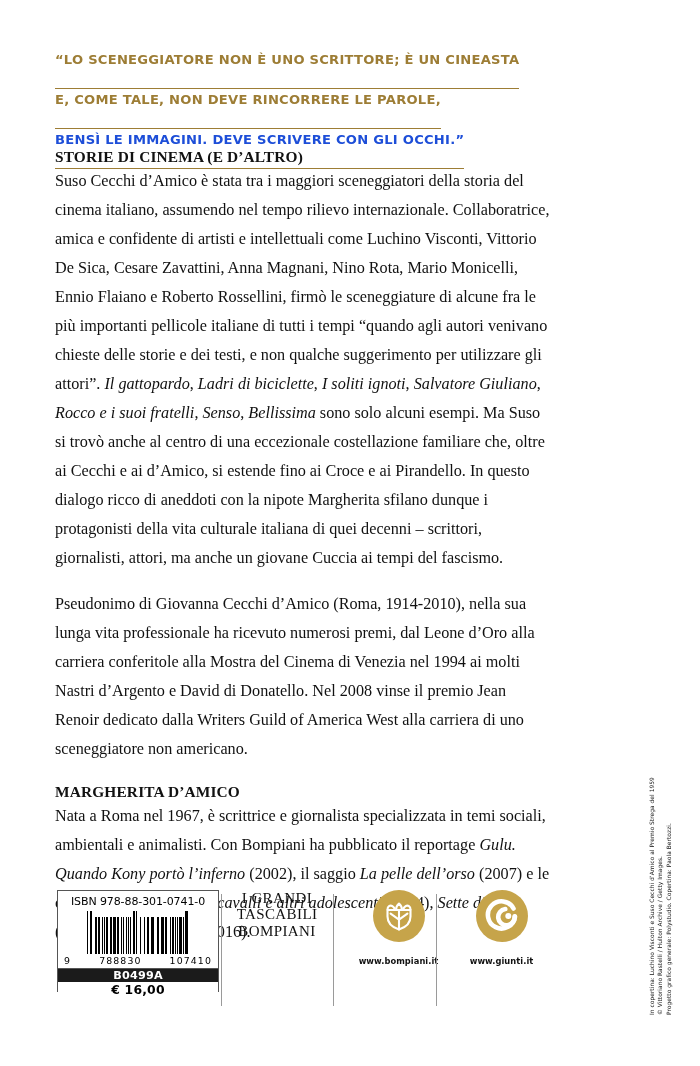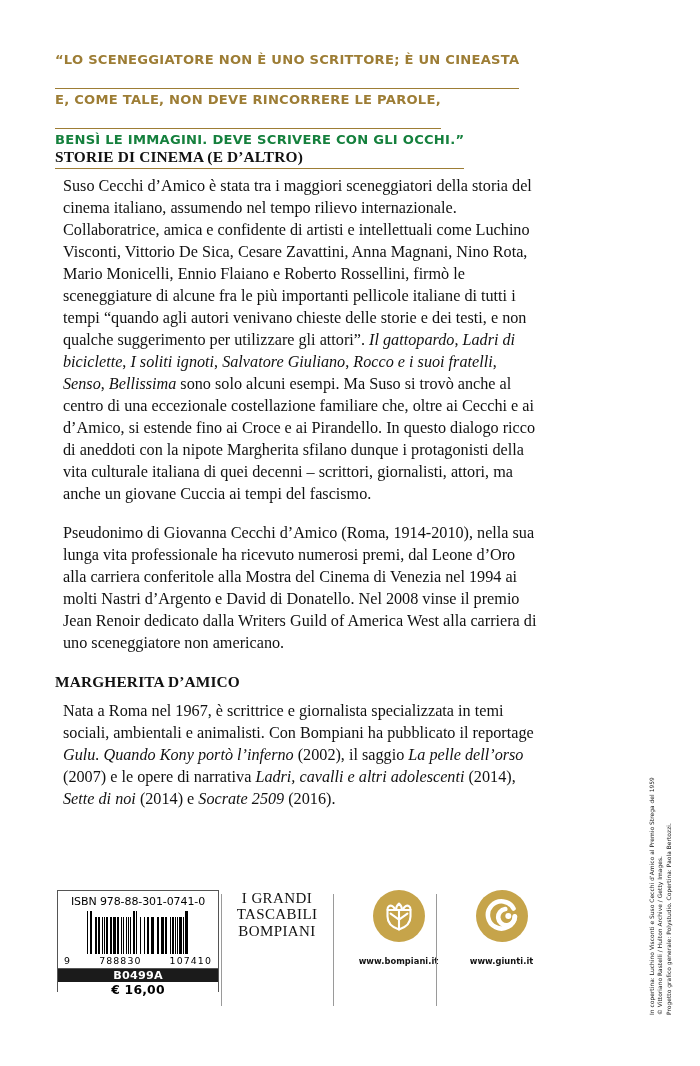--- a/index.html
+++ b/index.html
@@ -53,23 +53,23 @@
     font-weight: bold;
     font-size: 15.4px;
     letter-spacing: 0.15px;
     line-height: 21.2px;
     color: #111111;
     margin: 0 0 0 0;
   }
   .sec-body {
     font-family: "Liberation Serif", serif;
     font-size: 16.2px;
-    line-height: 22px;
+    line-height: 29px;
     color: #111111;
-    margin: 8px;
+    margin: 0;
     text-align: left;
   }
   .sec-body i { font-style: italic; }
 
   
   #bottom {
     position: absolute;
     left: 55px;
     top: 890px;
     width: 485px;
@@ -211,21 +211,21 @@
     white-space: nowrap;
     letter-spacing: 0.05px;
   }
 </style>
 </head>
 <body>
 
 <div id="quote">
   <span class="qline" style="color: rgb(157, 125, 53); border-bottom-color: rgb(157, 125, 53);">“LO SCENEGGIATORE NON È UNO SCRITTORE; È UN CINEASTA</span>
   <span class="qline" style="color: rgb(157, 125, 53); border-bottom-color: rgb(157, 125, 53);">E, COME TALE, NON DEVE RINCORRERE LE PAROLE,</span>
-  <span class="qline" style="color: #15803d; border-bottom-color: rgb(157, 125, 53);">BENSÌ LE IMMAGINI. DEVE SCRIVERE CON GLI OCCHI.”</span>
+  <span class="qline" style="color: #1d4ed8; border-bottom-color: rgb(157, 125, 53);">BENSÌ LE IMMAGINI. DEVE SCRIVERE CON GLI OCCHI.”</span>
 </div>
 
 <div id="copy">
   <div class="section">
     <div class="sec-head">STORIE DI CINEMA (E D’ALTRO)</div>
     <p class="sec-body">Suso Cecchi d’Amico è stata tra i maggiori sceneggiatori della storia del cinema italiano, assumendo nel tempo rilievo internazionale. Collaboratrice, amica e confidente di artisti e intellettuali come Luchino Visconti, Vittorio De Sica, Cesare Zavattini, Anna Magnani, Nino Rota, Mario Monicelli, Ennio Flaiano e Roberto Rossellini, firmò le sceneggiature di alcune fra le più importanti pellicole italiane di tutti i tempi “quando agli autori venivano chieste delle storie e dei testi, e non qualche suggerimento per utilizzare gli attori”. <i>Il gattopardo</i>, <i>Ladri di biciclette</i>, <i>I soliti ignoti</i>, <i>Salvatore Giuliano</i>, <i>Rocco e i suoi fratelli</i>, <i>Senso</i>, <i>Bellissima</i> sono solo alcuni esempi. Ma Suso si trovò anche al centro di una eccezionale costellazione familiare che, oltre ai Cecchi e ai d’Amico, si estende fino ai Croce e ai Pirandello. In questo dialogo ricco di aneddoti con la nipote Margherita sfilano dunque i protagonisti della vita culturale italiana di quei decenni – scrittori, giornalisti, attori, ma anche un giovane Cuccia ai tempi del fascismo.</p>
   </div>
   <div class="section">
     <p class="sec-body">Pseudonimo di Giovanna Cecchi d’Amico (Roma, 1914-2010), nella sua lunga vita professionale ha ricevuto numerosi premi, dal Leone d’Oro alla carriera conferitole alla Mostra del Cinema di Venezia nel 1994 ai molti Nastri d’Argento e David di Donatello. Nel 2008 vinse il premio Jean Renoir dedicato dalla Writers Guild of America West alla carriera di uno sceneggiatore non americano.</p>
   </div>

